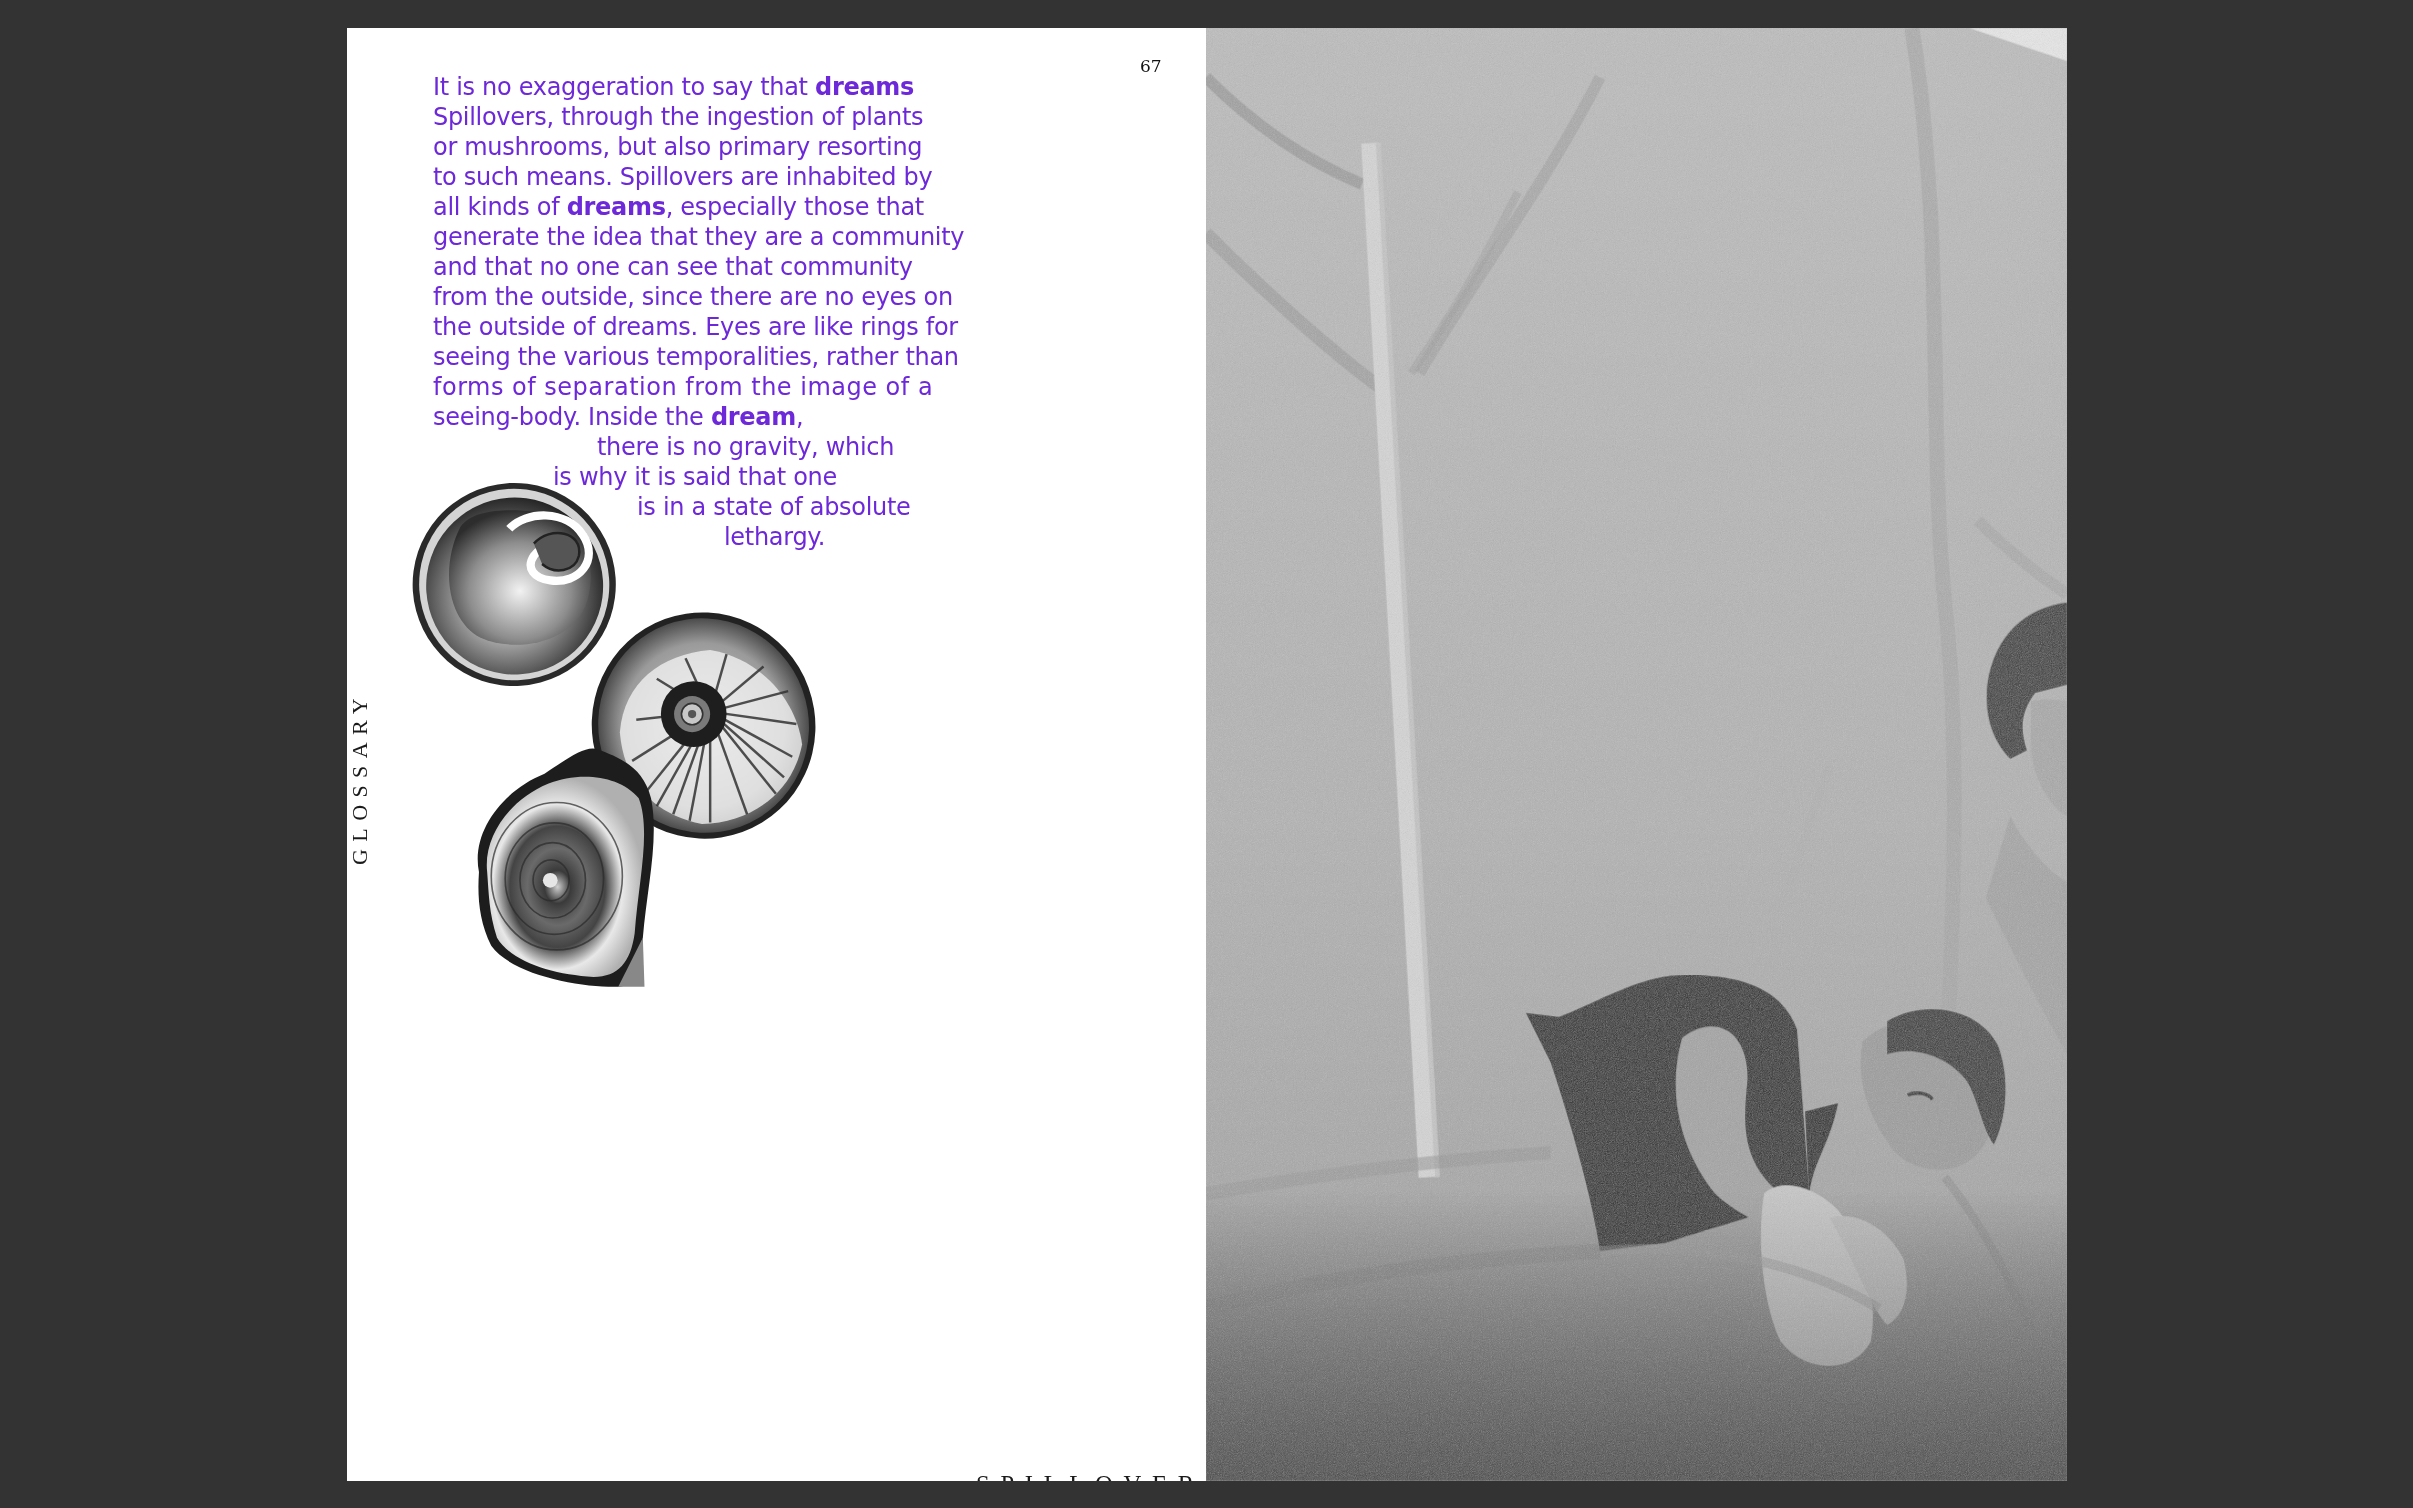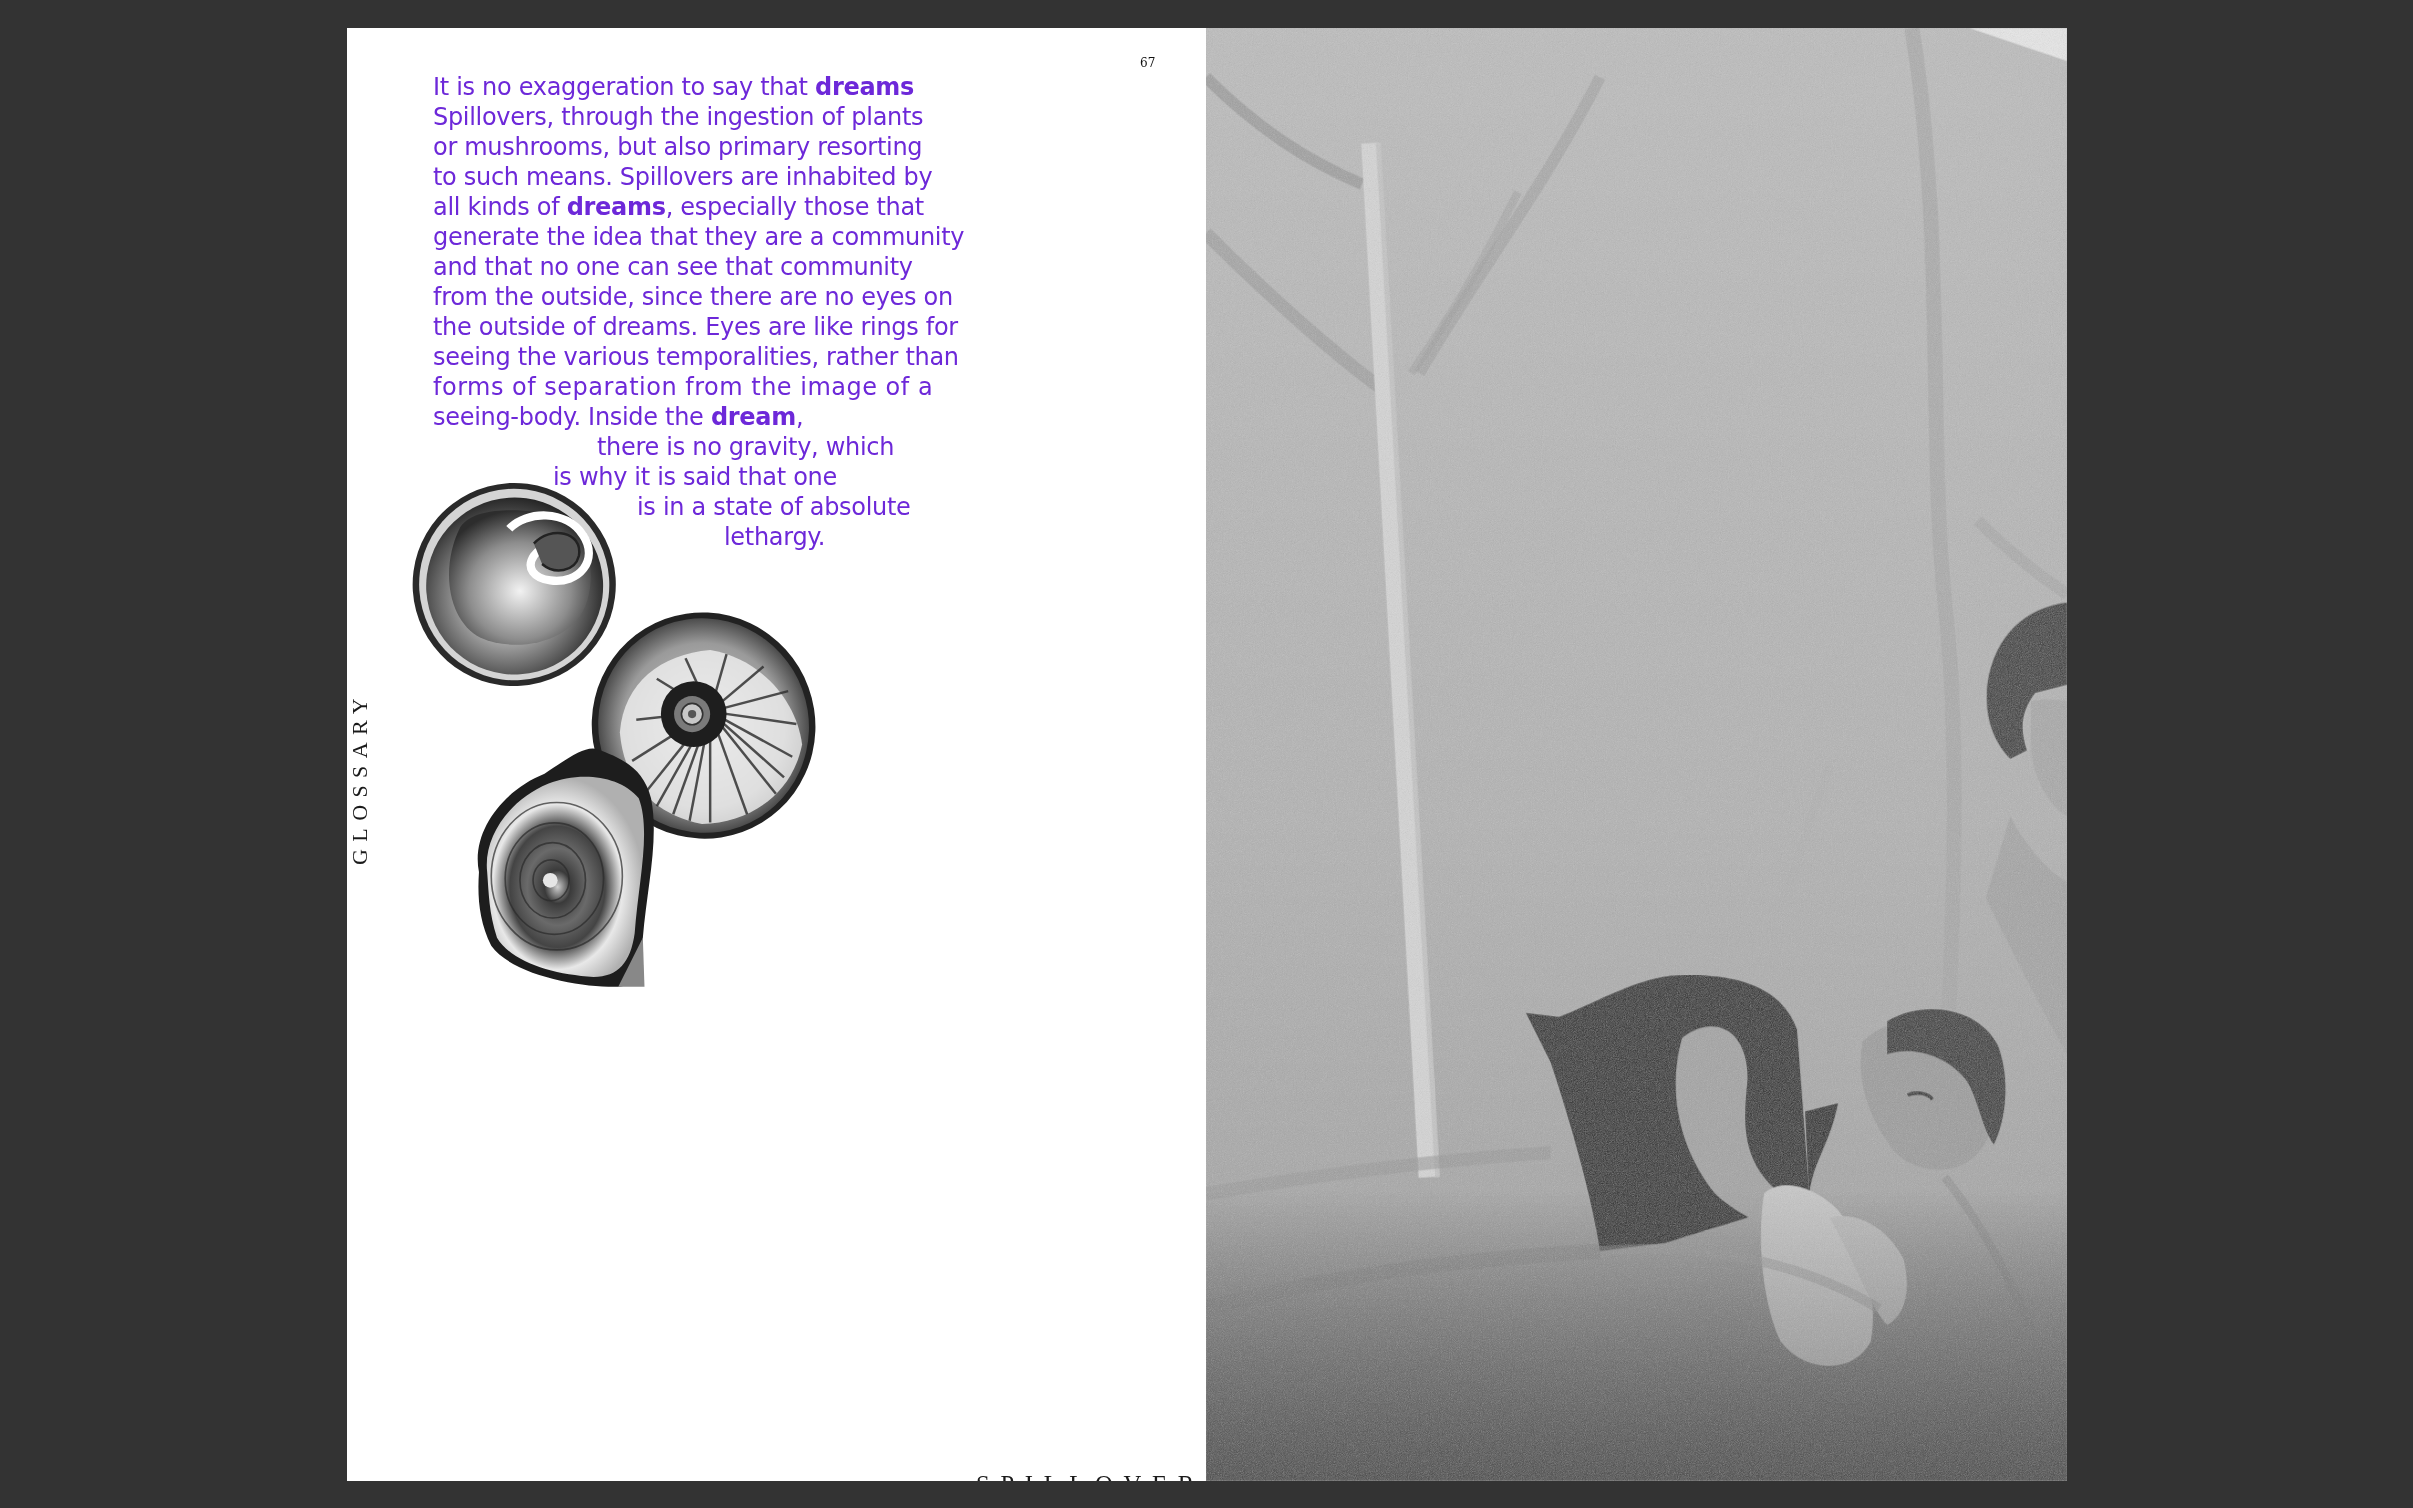--- a/index.html
+++ b/index.html
@@ -8,21 +8,21 @@
     background: #333333; position: relative;
     font-family: "Liberation Sans", sans-serif;
   }
   .spread { position: absolute; left: 347px; top: 28px; width: 1720px; height: 1453px; }
   .page-left {
     position: absolute; left: 0; top: 0; width: 859px; height: 1453px;
     background: #ffffff; overflow: hidden;
   }
   .page-number {
     position: absolute; left: 793px; top: 28px;
-    font-family: "DejaVu Serif", serif; font-size: 12px; color: #111;
+    font-family: "DejaVu Serif", serif; font-size: 17px; color: #111;
   }
   .running-head {
     position: absolute; left: -3.3px; top: 667px;
     transform: rotate(-90deg); transform-origin: left top;
     font-family: "Liberation Serif", serif; font-size: 22px; letter-spacing: 7.4px;
     color: #1a1a1a; white-space: nowrap;
   }
   .running-head { left: 0px; top: 837px; }
   .footer-title {
     position: absolute; left: 629px; top: 1443px;

